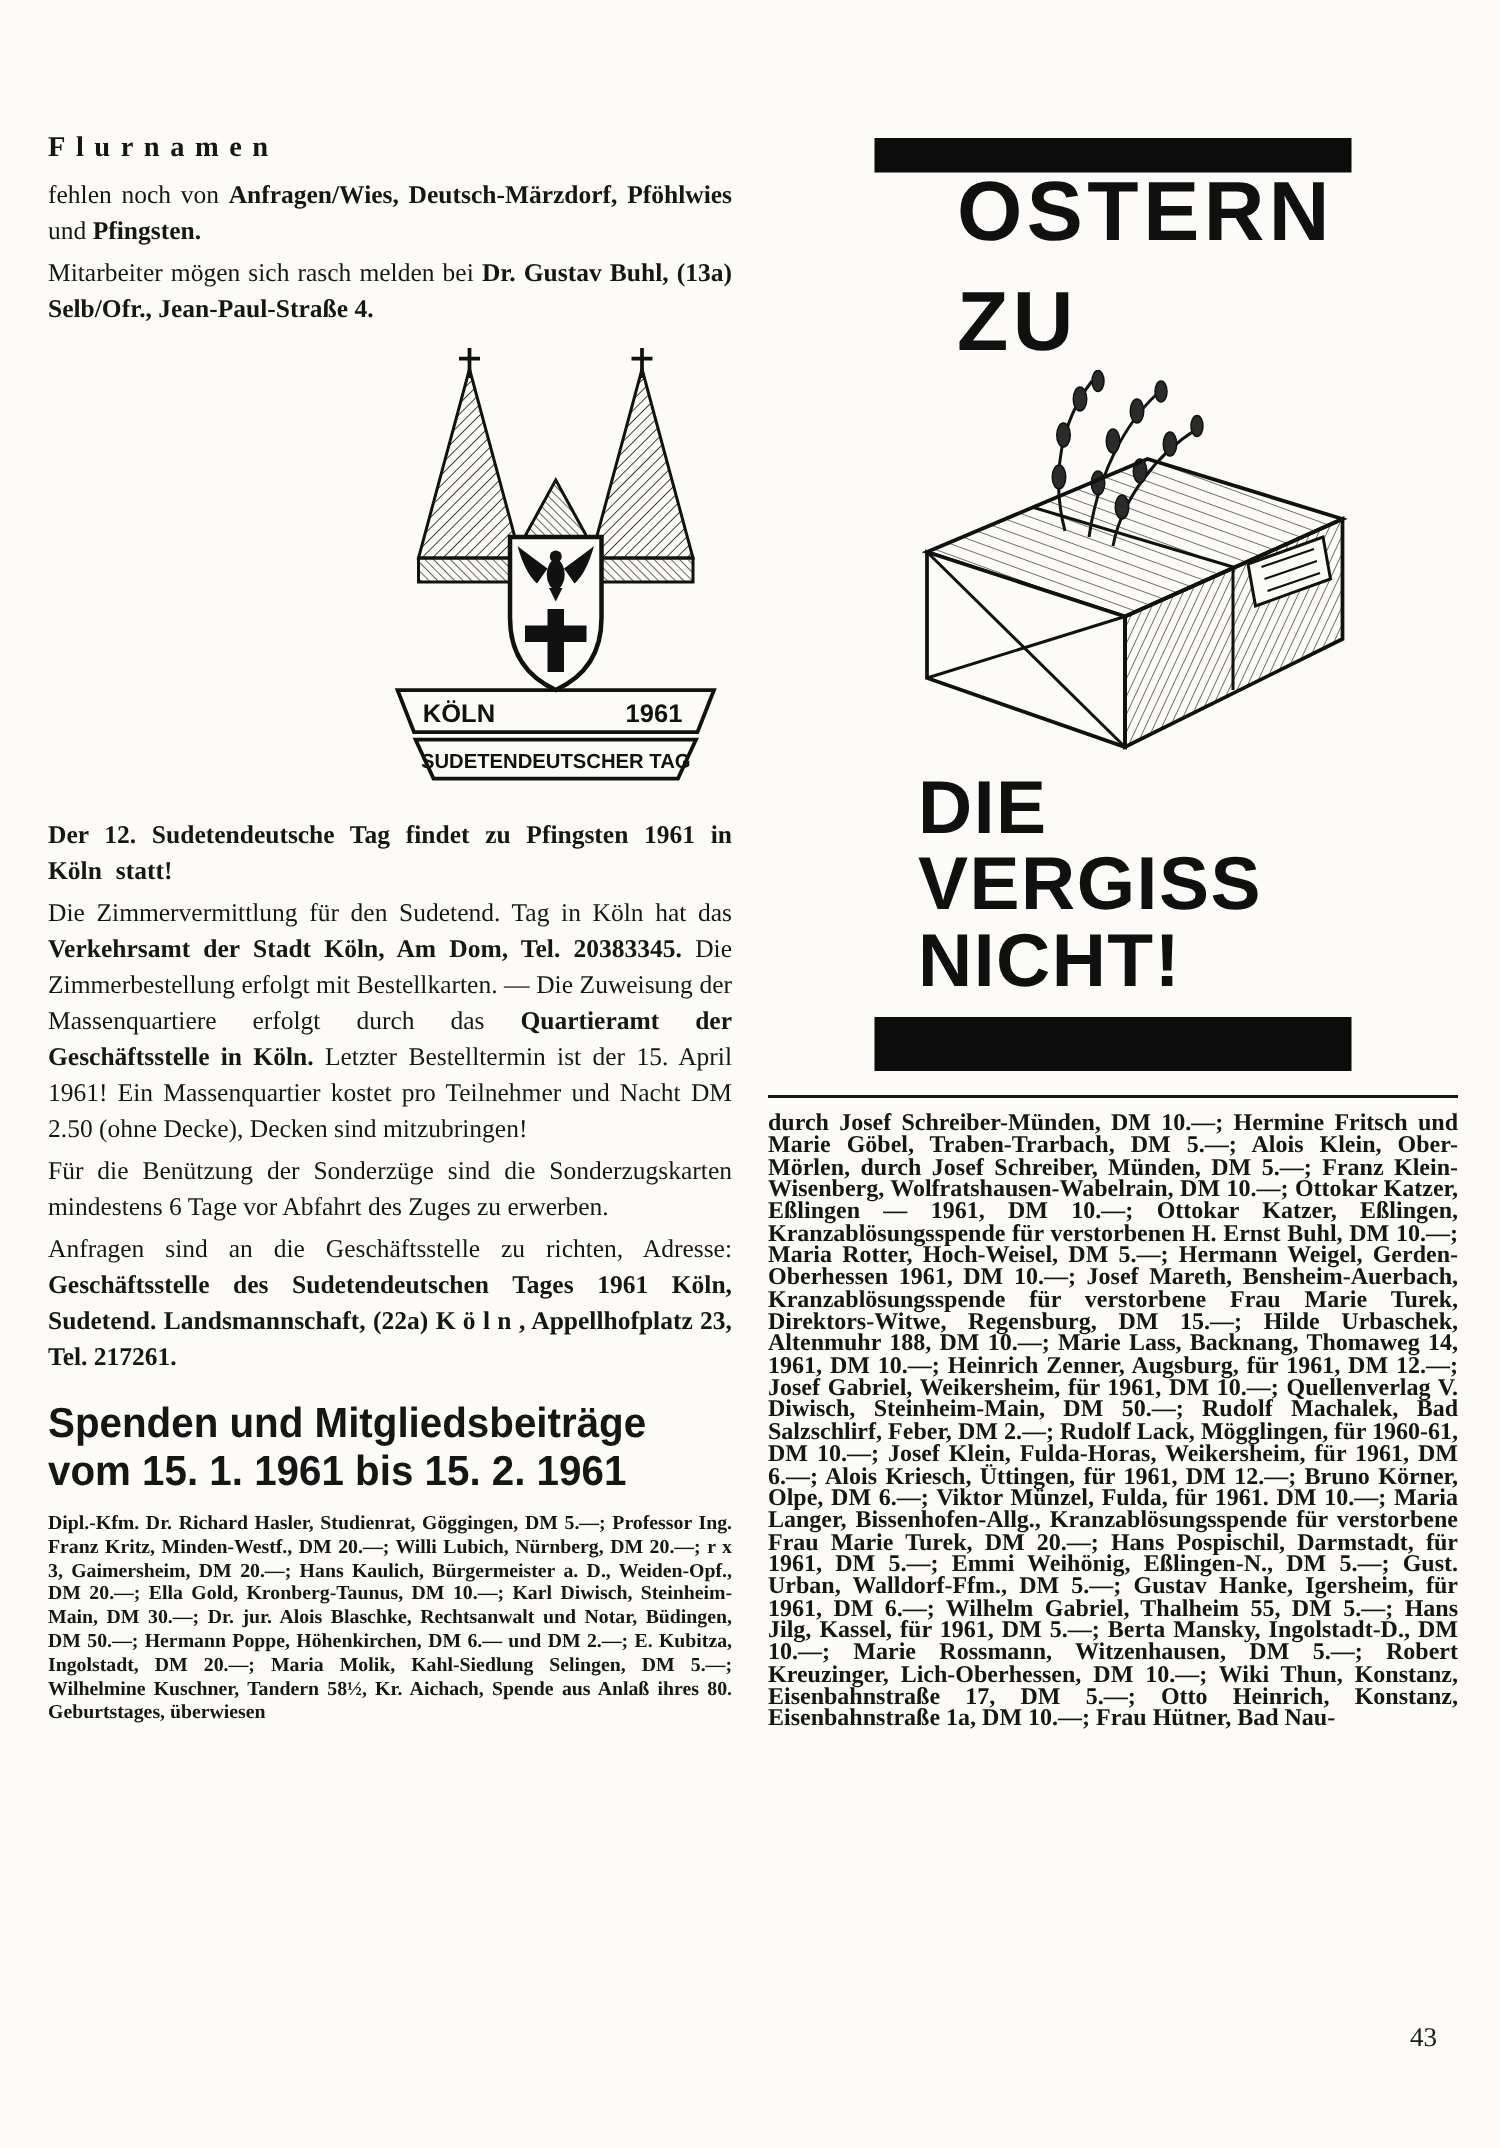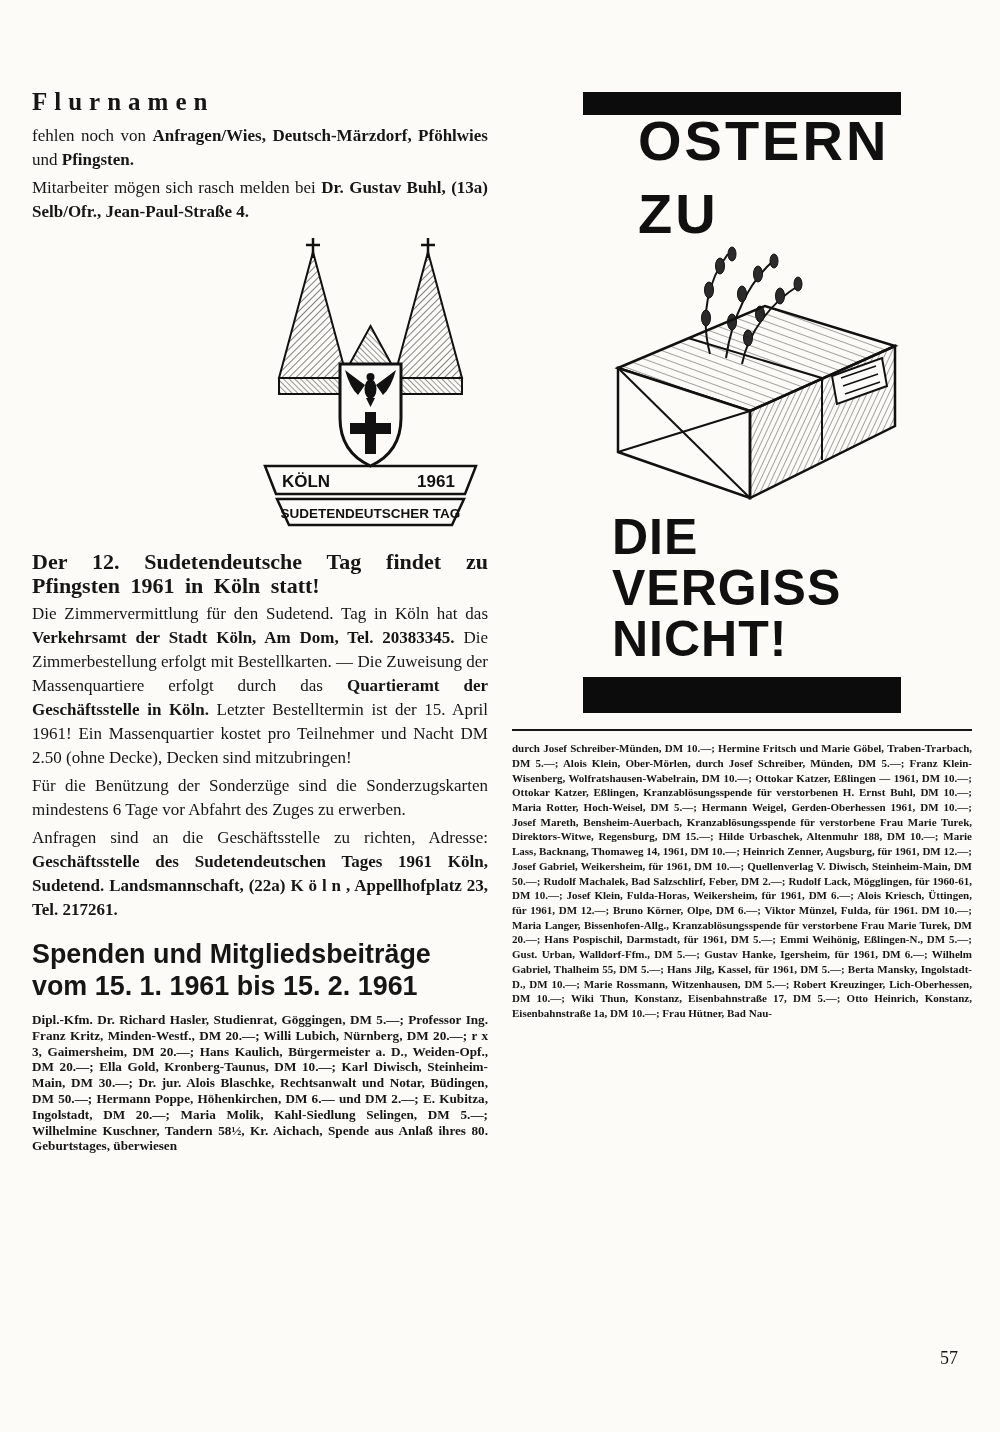--- a/index.html
+++ b/index.html
@@ -19,31 +19,31 @@
 
   p.body {
     font-size: 17px;
     line-height: 24px;
     text-align: justify;
     margin: 0 0 4px 0;
   }
   .b { font-weight: bold; }
 
   h1.flurnamen {
-    font-size: 25px;
+    font-size: 19px;
     font-weight: bold;
     letter-spacing: 7px;
     margin: 0 0 8px 0;
   }
 
   .emblem-wrap { text-align: right; margin: 12px 0 10px 0; }
 
   .tag-heading {
     font-weight: bold;
-    font-size: 22px;
+    font-size: 17px;
     line-height: 24px;
     text-align: justify;
     word-spacing: 5px;
     margin: 4px 0 4px 0;
   }
 
   .spenden-title {
     font-family: "Liberation Sans", sans-serif;
     font-weight: bold;
     font-size: 28px;
@@ -94,21 +94,21 @@
   }
 
   .col-divider {
     border: none;
     border-top: 2px solid #161616;
     margin: 16px 0 10px 0;
   }
 
   .fine-right {
     font-weight: bold;
-    font-size: 11px;
+    font-size: 16px;
     line-height: 14.7px;
     text-align: justify;
   }
 
   .page-num {
     position: absolute;
     left: 940px;
     top: 1348px;
     font-size: 18px;
   }
@@ -260,14 +260,14 @@
       <div class="slogan-line">NICHT!</div>
     </div>
 
     <div class="ad-bar thick"></div>
 
     <hr class="col-divider">
 
     <p class="fine-right">durch Josef Schreiber-Münden, DM 10.—; Hermine Fritsch und Marie Göbel, Traben-Trarbach, DM 5.—; Alois Klein, Ober-Mörlen, durch Josef Schreiber, Münden, DM 5.—; Franz Klein-Wisenberg, Wolfratshausen-Wabelrain, DM 10.—; Ottokar Katzer, Eßlingen — 1961, DM 10.—; Ottokar Katzer, Eßlingen, Kranzablösungsspende für verstorbenen H. Ernst Buhl, DM 10.—; Maria Rotter, Hoch-Weisel, DM 5.—; Hermann Weigel, Gerden-Oberhessen 1961, DM 10.—; Josef Mareth, Bensheim-Auerbach, Kranzablösungsspende für verstorbene Frau Marie Turek, Direktors-Witwe, Regensburg, DM 15.—; Hilde Urbaschek, Altenmuhr 188, DM 10.—; Marie Lass, Backnang, Thomaweg 14, 1961, DM 10.—; Heinrich Zenner, Augsburg, für 1961, DM 12.—; Josef Gabriel, Weikersheim, für 1961, DM 10.—; Quellenverlag V. Diwisch, Steinheim-Main, DM 50.—; Rudolf Machalek, Bad Salzschlirf, Feber, DM 2.—; Rudolf Lack, Mögglingen, für 1960-61, DM 10.—; Josef Klein, Fulda-Horas, Weikersheim, für 1961, DM 6.—; Alois Kriesch, Üttingen, für 1961, DM 12.—; Bruno Körner, Olpe, DM 6.—; Viktor Münzel, Fulda, für 1961. DM 10.—; Maria Langer, Bissenhofen-Allg., Kranzablösungsspende für verstorbene Frau Marie Turek, DM 20.—; Hans Pospischil, Darmstadt, für 1961, DM 5.—; Emmi Weihönig, Eßlingen-N., DM 5.—; Gust. Urban, Walldorf-Ffm., DM 5.—; Gustav Hanke, Igersheim, für 1961, DM 6.—; Wilhelm Gabriel, Thalheim 55, DM 5.—; Hans Jilg, Kassel, für 1961, DM 5.—; Berta Mansky, Ingolstadt-D., DM 10.—; Marie Rossmann, Witzenhausen, DM 5.—; Robert Kreuzinger, Lich-Oberhessen, DM 10.—; Wiki Thun, Konstanz, Eisenbahnstraße 17, DM 5.—; Otto Heinrich, Konstanz, Eisenbahnstraße 1a, DM 10.—; Frau Hütner, Bad Nau-</p>
   </div>
 
-  <div class="page-num">57</div>
+  <div class="page-num">43</div>
 </div>
 
 </body></html>

